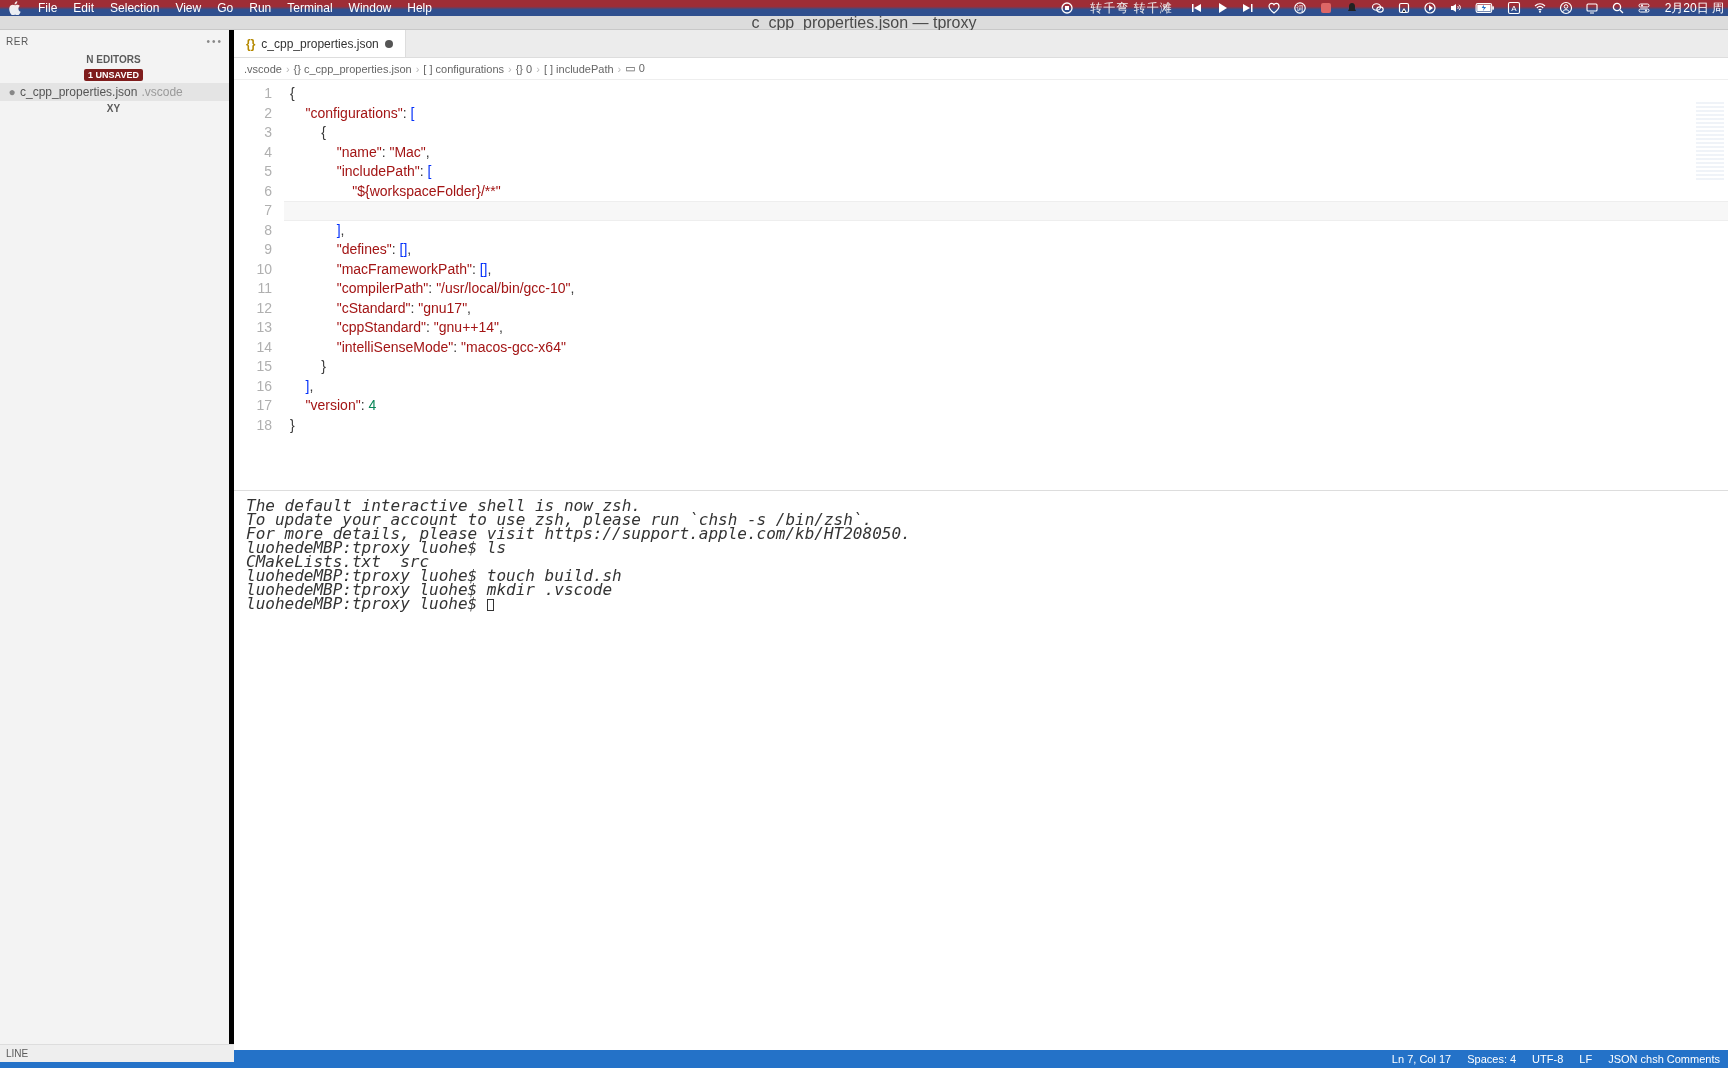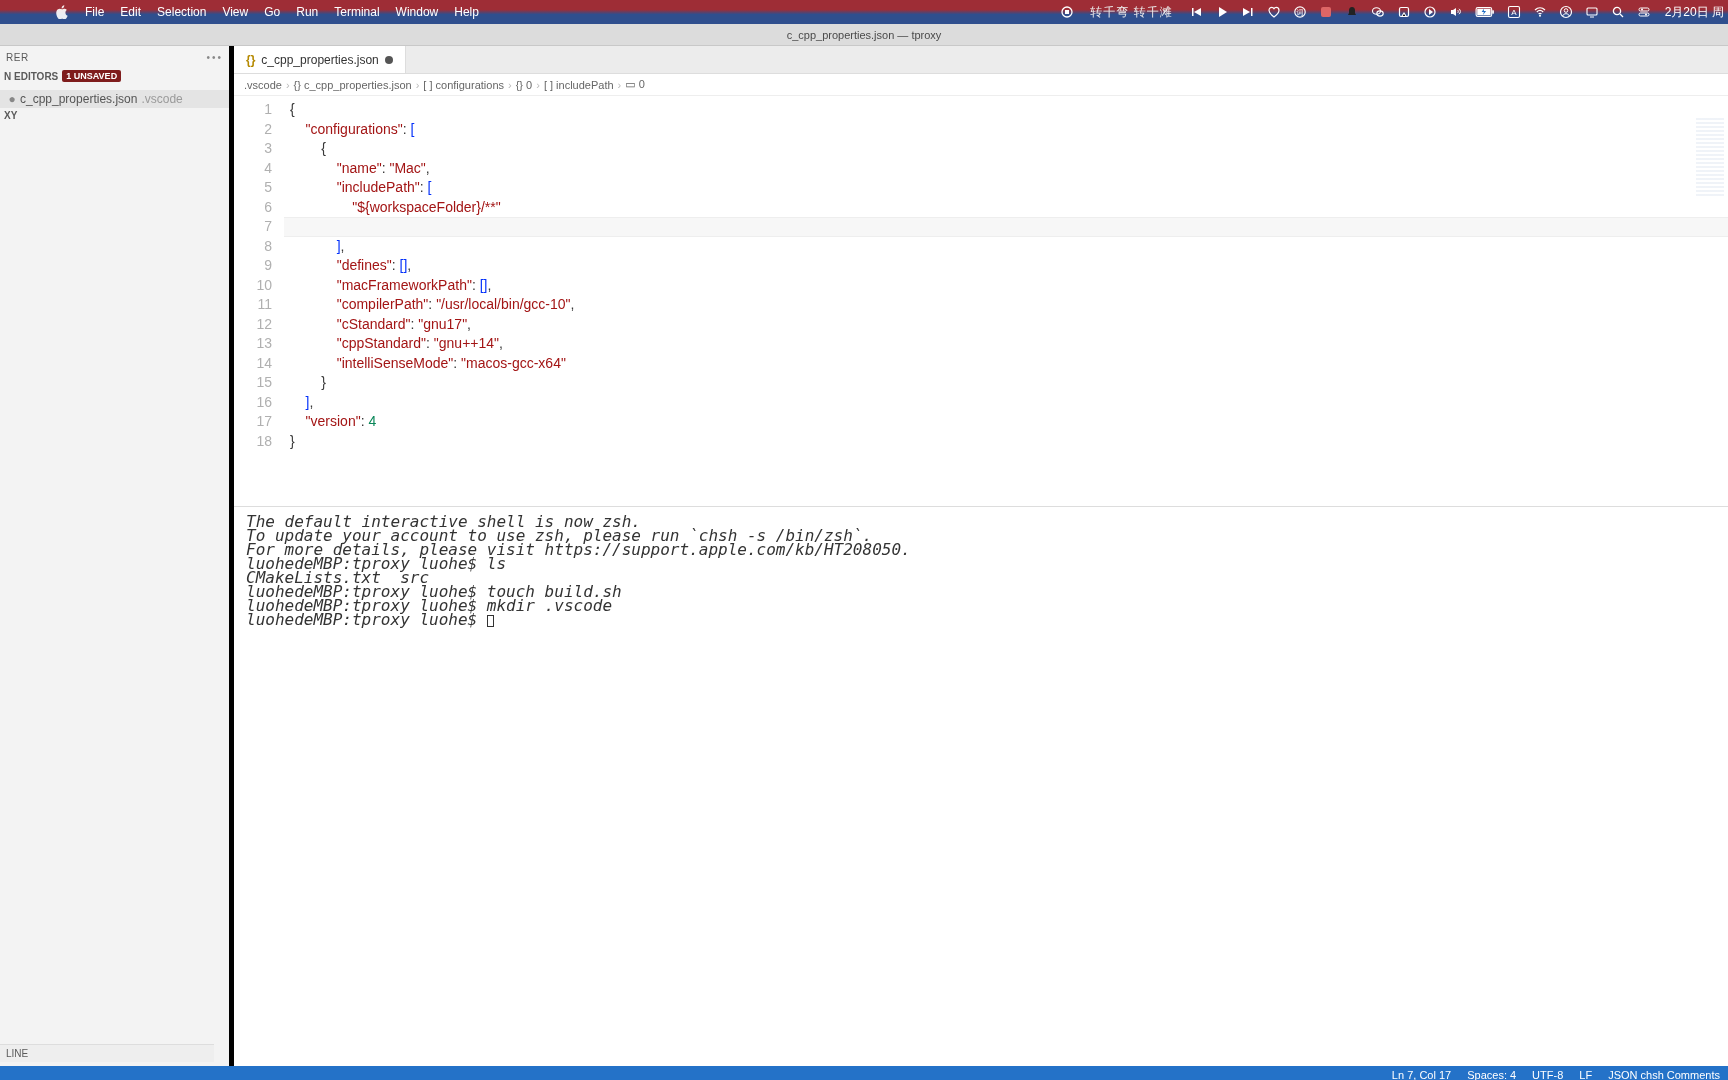--- a/index.html
+++ b/index.html
@@ -1,34 +1,34 @@
 <!DOCTYPE html>
 <html><head>
 <meta charset="utf-8">
 <style>
 * { margin: 0; padding: 0; box-sizing: border-box; font-family: -apple-system, "SF Pro Text", "Helvetica Neue", Arial, sans-serif; }
 html, body { width: 1728px; height: 1080px; overflow: hidden; background: #fff; }
 
 
-#menubar { height: 24px; display: flex; align-items: center; font-size: 12px; color: #fff; background: linear-gradient(#9e2d36, #9e2d36 40%, #2f4f8e 60%, #2f4f8e); padding-left: 47px; }
+#menubar { height: 16px; display: flex; align-items: center; font-size: 12px; color: #fff; background: linear-gradient(#9e2d36, #9e2d36 40%, #2f4f8e 60%, #2f4f8e); }
 #menubar .apple { width: 14px; height: 14px; margin: 0 8px; opacity: .9; }
 #menubar .mitem { padding: 0 8px; cursor: default; }
 #menubar .spacer { flex: 1; }
 #menubar .ricon { padding: 0 6px; display: inline-flex; align-items: center; }
 #menubar .music { letter-spacing: 1px; padding: 0 10px; color: #eee; }
 
 
-#titlebar { height: 22px; background: #dcdcdc; border-bottom: 1px solid #c8c8c8; display: flex; align-items: center; justify-content: center; font-size: 11px; color: #4a4a4a; position: relative; }
+#titlebar { height: 14px; background: #dcdcdc; border-bottom: 1px solid #c8c8c8; display: flex; align-items: center; justify-content: center; font-size: 16px; color: #4a4a4a; position: relative; }
 
 
 #app { display: flex; height: calc(1080px - 20px - 22px - 18px); }
 #sidebar { width: 234px; background: #f3f3f3; border-right: 5px solid #000000; font-size: 12px; color: #555; }
 #sidebar .sec-head { height: 22px; display: flex; align-items: center; padding: 0 6px; text-transform: uppercase; font-size: 10px; letter-spacing: .5px; color: #5a5a5a; justify-content: space-between; }
 #sidebar .sec-head .dots { color: #888; letter-spacing: 2px; }
-#sidebar .subhead { padding: 2px 6px 8px 4px; font-size: 10px; font-weight: 700; color: #5a5a5a; display: flex; align-items: center; gap: 4px; }
+#sidebar .subhead { padding: 2px 6px 2px 4px; font-size: 10px; font-weight: 700; color: #5a5a5a; display: flex; align-items: center; gap: 4px; flex-direction: column; }
 #sidebar .badge { display: inline-block; background: #7f1d1d; color: #fff; font-size: 9px; padding: 1px 4px; border-radius: 2px; }
 #sidebar .row { height: 18px; display: flex; align-items: center; padding-left: 8px; gap: 4px; white-space: nowrap; overflow: hidden; }
 #sidebar .row.sel { background: #e4e4e4; }
 #sidebar .row .bullet { width: 8px; text-align: center; color: #888; }
 #sidebar .row .dim { color: #9a9a9a; }
 
 
 #editorcol { flex: 1; display: flex; flex-direction: column; min-width: 0; }
 #tabs { height: 28px; background: #ececec; border-bottom: 1px solid #ddd; display: flex; align-items: stretch; }
 #tabs .tab { background: #fff; border-right: 1px solid #ddd; display: flex; align-items: center; gap: 6px; padding: 0 12px; font-size: 12px; color: #333; }
@@ -63,21 +63,21 @@
 #panel .ptabs .picon { color: #666; padding: 0 4px; }
 #panel .termbody { flex: 1; padding: 8px 12px; font-family: Menlo, Consolas, monospace; font-size: 16px; line-height: 14px; color: #333; white-space: pre; overflow: hidden; font-style: italic; }
 #panel .termbody .curbox { display: inline-block; width: 7px; height: 12px; border: 1px solid #333; vertical-align: middle; }
 
 
 #statusbar { height: 18px; background: #2472c8; color: #fff; font-size: 11px; display: flex; align-items: center; }
 #statusbar .sitem { padding: 0 8px; }
 #statusbar .spacer { flex: 1; }
 
 
-#sidebar .outline { position: absolute; bottom: 18px; left: 0; width: 214px; height: 18px; background: #eee; border-top: 1px solid #ddd; font-size: 10px; color: #5a5a5a; padding-left: 6px; display: flex; align-items: center; }
+#sidebar .outline { position: absolute; bottom: 18px; left: 0; width: 234px; height: 18px; background: #eee; border-top: 1px solid #ddd; font-size: 10px; color: #5a5a5a; padding-left: 6px; display: flex; align-items: center; }
 
 svg.ic { width: 14px; height: 14px; vertical-align: middle; }
 </style>
 </head>
 <body>
 
 <div id="menubar">
   <svg class="apple" viewBox="0 0 14 14">
       <path fill="#fff" d="M10.4 7.4c0-1.7 1.4-2.5 1.4-2.5-0.8-1.1-2-1.2-2.4-1.2-1 0-1.5 0.6-2.3 0.6S5.6 3.7 4.7 3.7c-1.2 0-2.3 0.7-2.9 1.9-1.2 2.2-0.3 5.4 0.9 7.1 0.6 0.8 1.3 1.8 2.2 1.7 0.9 0 1.2-0.6 2.3-0.6s1.4 0.6 2.3 0.6c1 0 1.6-0.9 2.2-1.7 0.4-0.6 0.7-1.2 0.9-1.9C11 10.2 10.4 9 10.4 7.4zM8.6 2.4C9.1 1.8 9.4 1 9.3 0.2 8.6 0.3 7.8 0.7 7.3 1.3 6.9 1.8 6.5 2.6 6.6 3.4 7.4 3.4 8.1 3 8.6 2.4z"></path>
     </svg>

